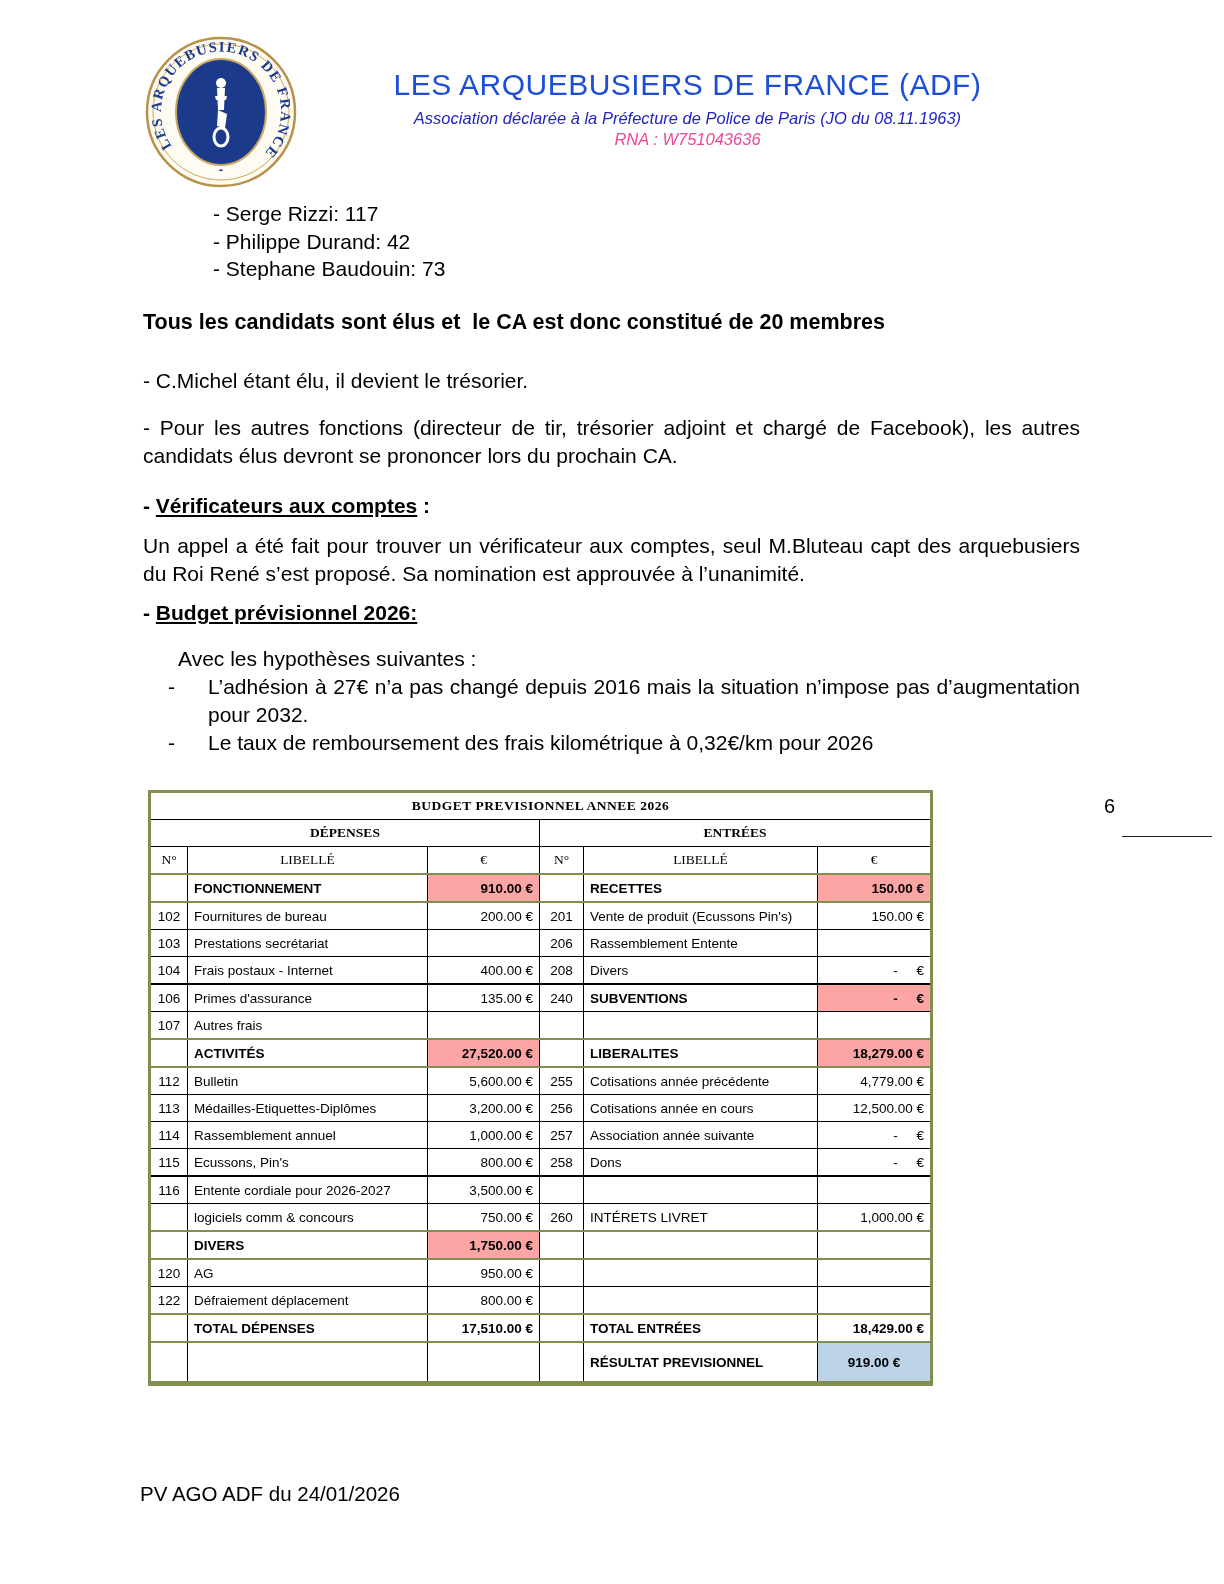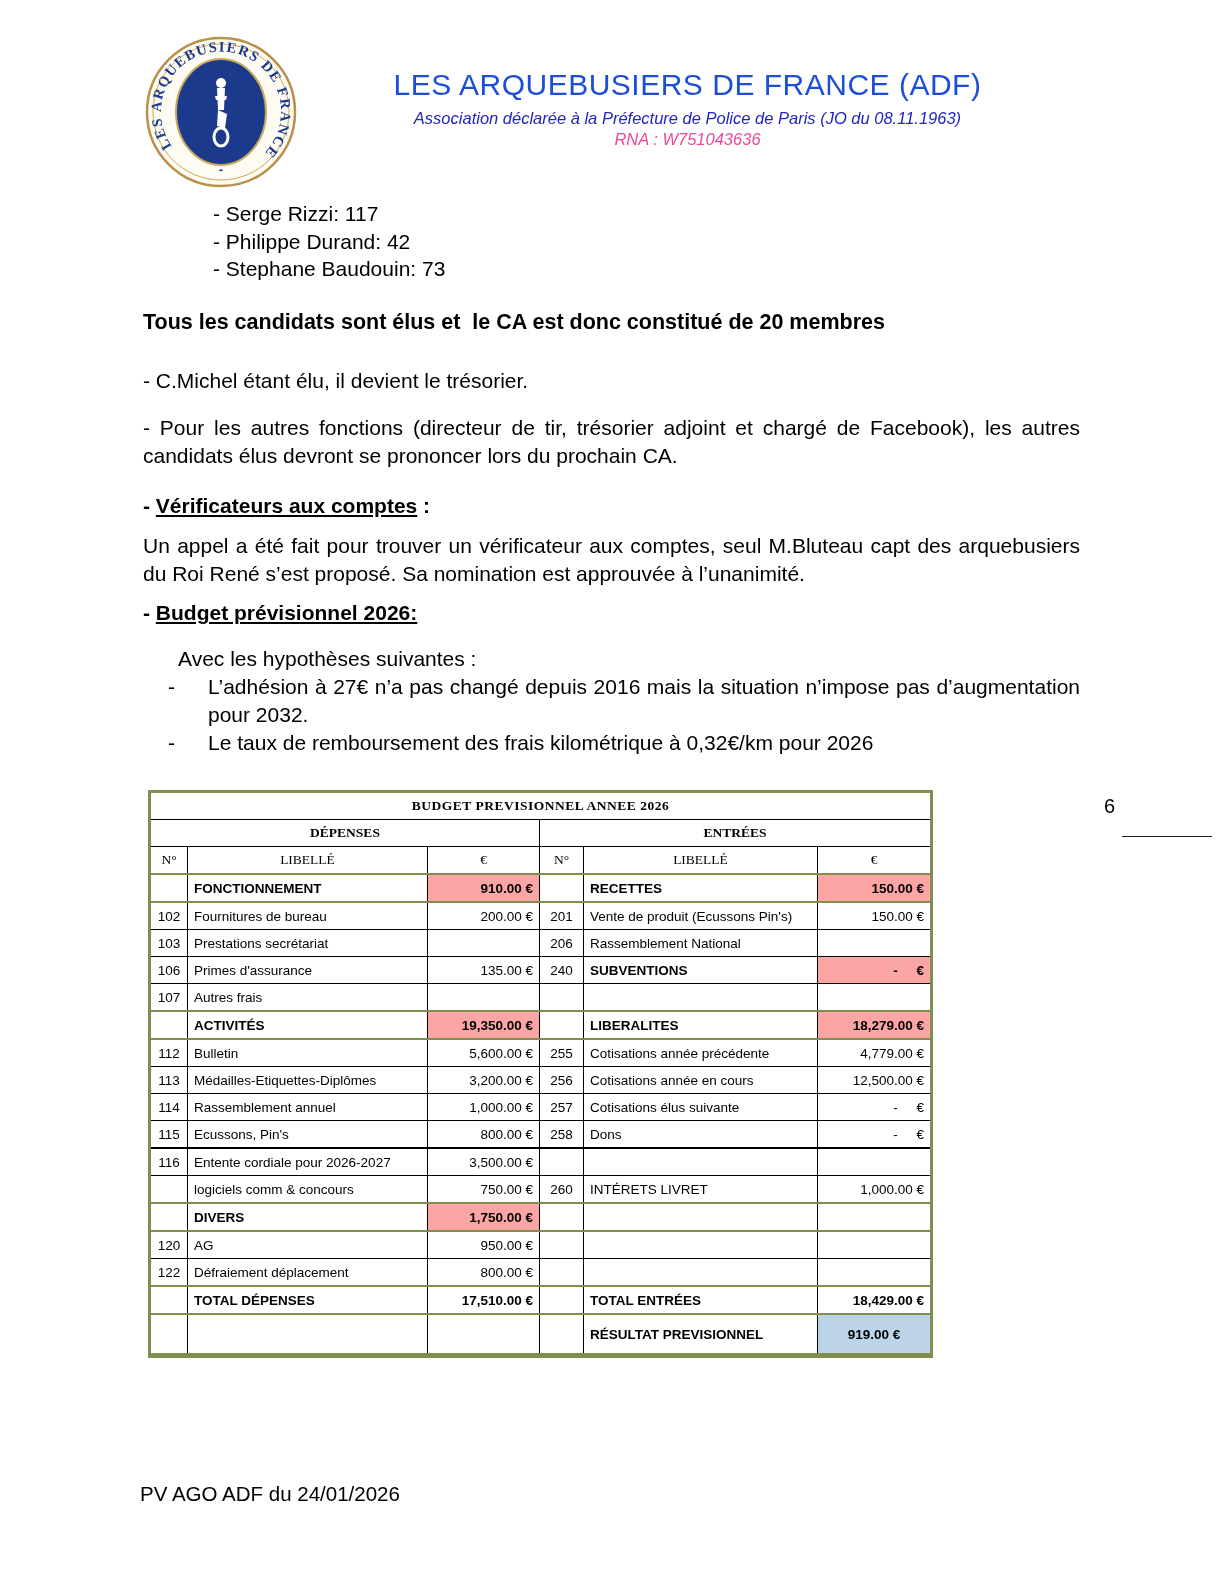--- a/index.html
+++ b/index.html
@@ -162,43 +162,51 @@
             <td class="cval">200.00 €</td>
             <td class="cno mid">201</td>
             <td class="clab">Vente de produit (Ecussons Pin's)</td>
             <td class="cval">150.00 €</td>
           </tr>
           <tr class="">
             <td class="cno">103</td>
             <td class="clab">Prestations secrétariat</td>
             <td class="cval"></td>
             <td class="cno mid">206</td>
-            <td class="clab">Rassemblement National</td>
-            <td class="cval"></td>
+            <td class="clab">Rassemblement Entente</td>
+            <td class="cval"></td>
+          </tr>
+          <tr class="bbt">
+            <td class="cno">104</td>
+            <td class="clab">Frais postaux - Internet</td>
+            <td class="cval">400.00 €</td>
+            <td class="cno mid">208</td>
+            <td class="clab">Divers</td>
+            <td class="cval">-&nbsp;&nbsp;&nbsp;&nbsp;&nbsp;€</td>
           </tr>
           <tr class="">
             <td class="cno">106</td>
             <td class="clab">Primes d'assurance</td>
             <td class="cval">135.00 €</td>
             <td class="cno mid">240</td>
             <td class="clab tb">SUBVENTIONS</td>
             <td class="cval tb bgg">-&nbsp;&nbsp;&nbsp;&nbsp;&nbsp;€</td>
           </tr>
           <tr class="">
             <td class="cno">107</td>
             <td class="clab">Autres frais</td>
             <td class="cval"></td>
             <td class="cno mid"></td>
             <td class="clab"></td>
             <td class="cval"></td>
           </tr>
           <tr class="hbg">
             <td class="cno"></td>
             <td class="clab tb">ACTIVITÉS</td>
-            <td class="cval tb bgg">19,350.00 €</td>
+            <td class="cval tb bgg">27,520.00 €</td>
             <td class="cno mid"></td>
             <td class="clab tb">LIBERALITES</td>
             <td class="cval tb bgg">18,279.00 €</td>
           </tr>
           <tr class="">
             <td class="cno">112</td>
             <td class="clab">Bulletin</td>
             <td class="cval">5,600.00 €</td>
             <td class="cno mid">255</td>
             <td class="clab">Cotisations année précédente</td>
@@ -210,21 +218,21 @@
             <td class="cval">3,200.00 €</td>
             <td class="cno mid">256</td>
             <td class="clab">Cotisations année en cours</td>
             <td class="cval">12,500.00 €</td>
           </tr>
           <tr class="">
             <td class="cno">114</td>
             <td class="clab">Rassemblement annuel</td>
             <td class="cval">1,000.00 €</td>
             <td class="cno mid">257</td>
-            <td class="clab">Cotisations élus suivante</td>
+            <td class="clab">Association année suivante</td>
             <td class="cval">-&nbsp;&nbsp;&nbsp;&nbsp;&nbsp;€</td>
           </tr>
           <tr class="bbt">
             <td class="cno">115</td>
             <td class="clab">Ecussons, Pin's</td>
             <td class="cval">800.00 €</td>
             <td class="cno mid">258</td>
             <td class="clab">Dons</td>
             <td class="cval">-&nbsp;&nbsp;&nbsp;&nbsp;&nbsp;€</td>
           </tr>

